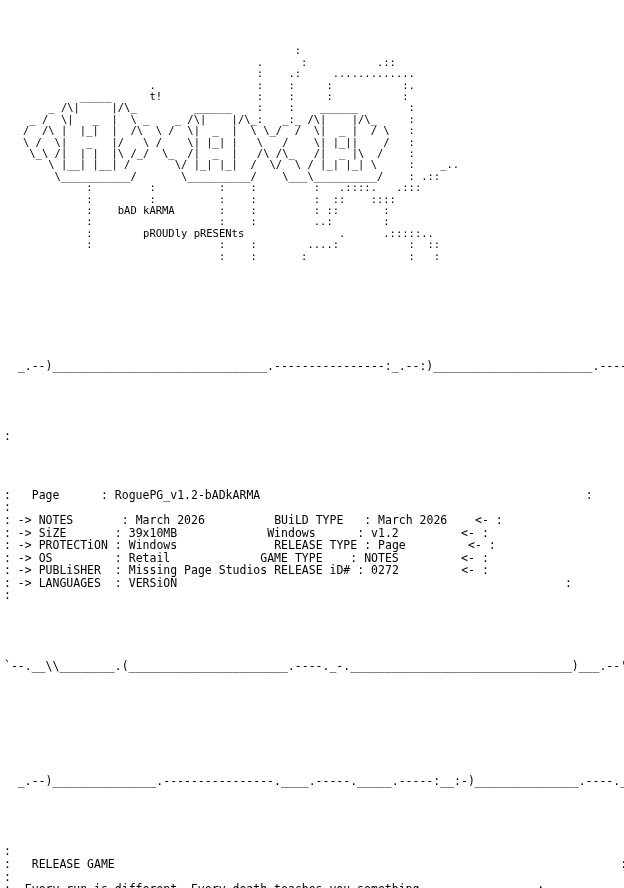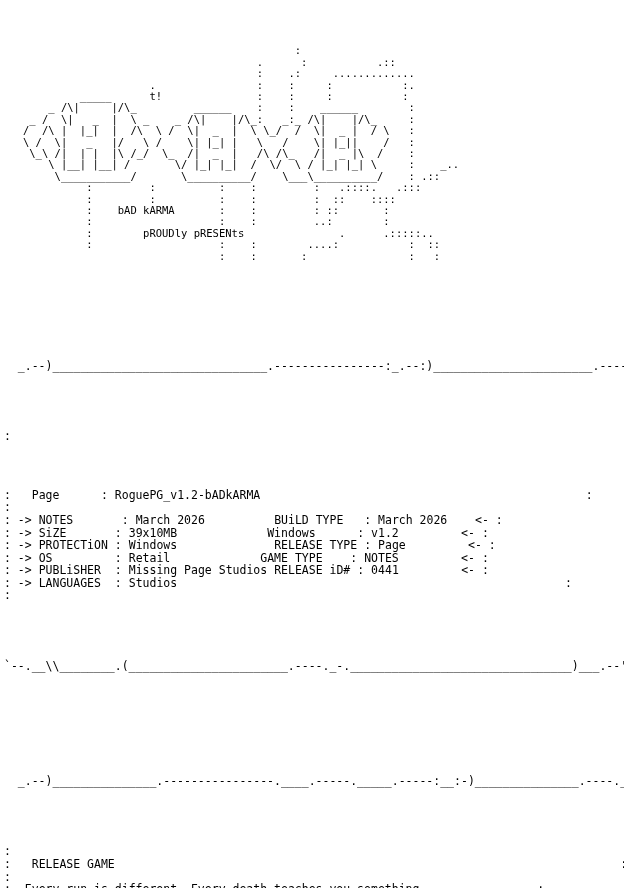--- a/index.html
+++ b/index.html
@@ -66,22 +66,22 @@
 
   <pre class="block">  _.--)_______________________________.----------------:_.--:)_______________________.----._-.__</pre>
 
   <pre class="block">:</pre>
   <pre class="block"><span>:   <span>Page</span>      <span>:</span> <span>RoguePG_v1.2-bADkARMA</span>                                               :</span>
 <span>:                                                                                         :</span>
 <span>: <span>-&gt;</span> <span>NOTES</span>       <span>:</span> <span>March 2026</span>          <span>BUiLD TYPE</span>   <span>:</span> <span>March 2026</span>    <span>&lt;-</span> :</span>
 <span>: <span>-&gt;</span> <span>SiZE</span>       <span>:</span> <span>39x10MB</span>             <span>Windows</span>      <span>:</span> <span>v1.2</span>         <span>&lt;-</span> :</span>
 <span>: <span>-&gt;</span> <span>PROTECTiON</span> <span>:</span> <span>Windows</span>              <span>RELEASE TYPE</span> <span>:</span> <span>Page</span>         <span>&lt;-</span> :</span>
 <span>: <span>-&gt;</span> <span>OS</span>         <span>:</span> <span>Retail</span>             <span>GAME TYPE</span>    <span>:</span> <span>NOTES</span>         <span>&lt;-</span> :</span>
-<span>: <span>-&gt;</span> <span>PUBLiSHER</span>  <span>:</span> <span>Missing Page Studios</span> <span>RELEASE iD#</span> <span>:</span> <span>0441</span>         <span>&lt;-</span> :</span>
-<span>: <span>-&gt;</span> <span>LANGUAGES</span>  <span>:</span> <span>Studios</span>                                                        :</span>
+<span>: <span>-&gt;</span> <span>PUBLiSHER</span>  <span>:</span> <span>Missing Page Studios</span> <span>RELEASE iD#</span> <span>:</span> <span>0272</span>         <span>&lt;-</span> :</span>
+<span>: <span>-&gt;</span> <span>LANGUAGES</span>  <span>:</span> <span>VERSiON</span>                                                        :</span>
 <span>:                                                                                         :</span></pre>
 
   <pre class="block">`--.__\\________.(_______________________.----._-.________________________________)___.--'</pre>
 
   <div class="spacer-md"></div>
 
   <pre class="block">  _.--)_______________.----------------.____.-----._____.-----:__:-)_______________.----._-.__</pre>
 
   <pre class="block">:                                                                                         :
 :   <span>RELEASE GAME</span>                                                                         :

